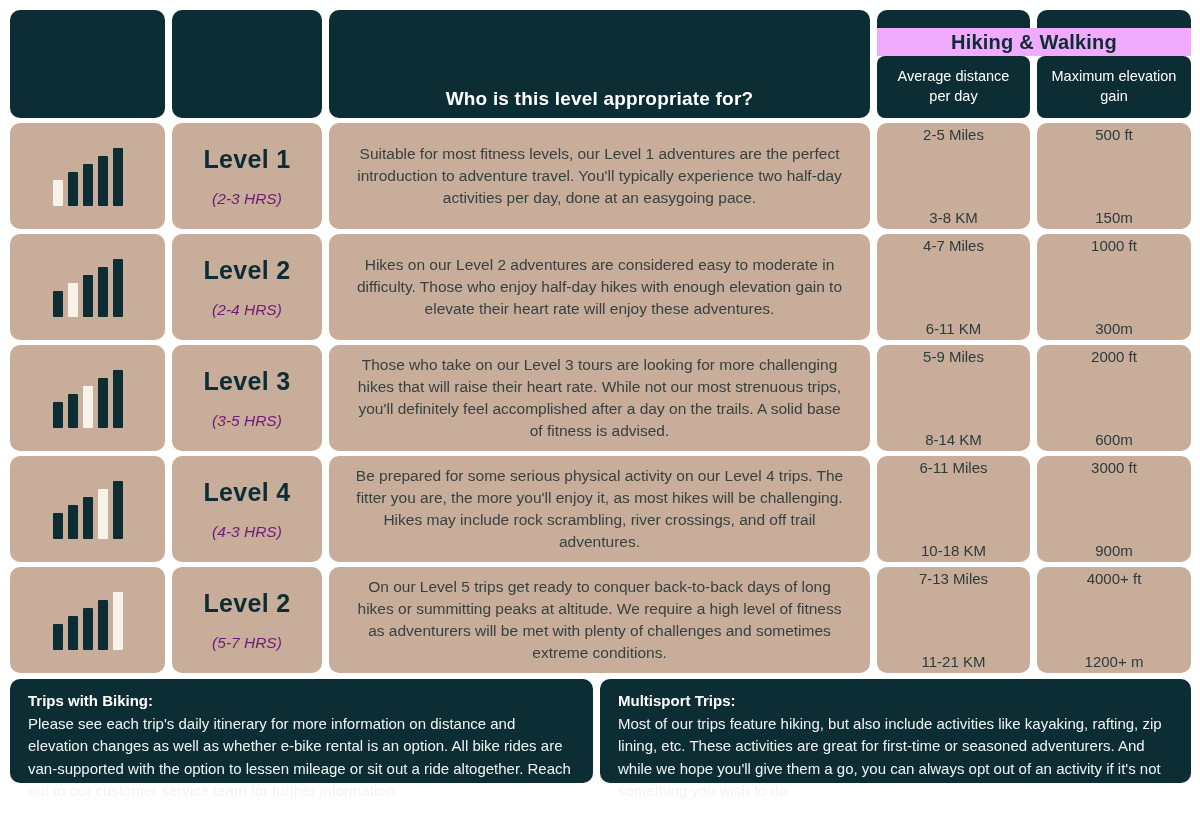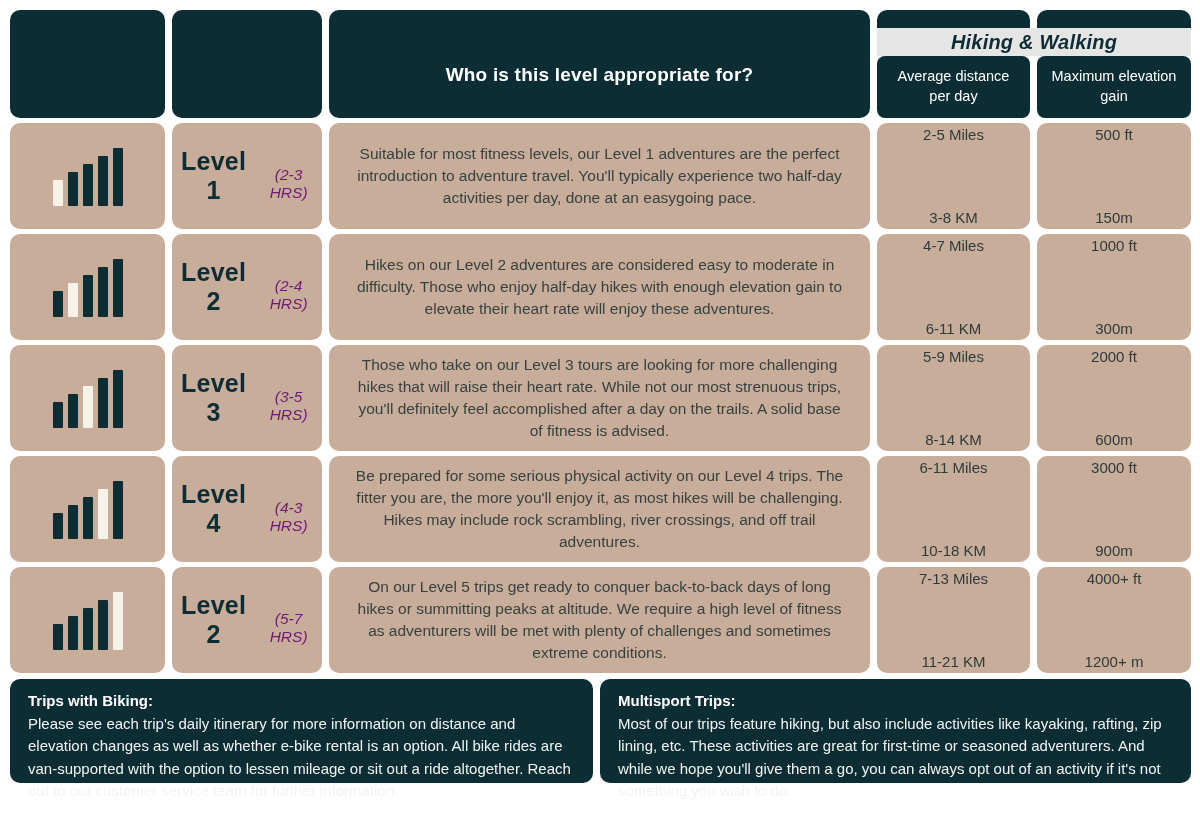--- a/index.html
+++ b/index.html
@@ -19,36 +19,36 @@
     column-gap: 7px;
     row-gap: 5px;
   }
   .cell { border-radius: 10px; }
   .tan  { background: #c8ad9b; }
 
   
   .hcell { background: #0d2d34; border-radius: 10px; }
   .hcell-question {
     display: flex; align-items: flex-end; justify-content: center;
-    padding-bottom: 32px;
+    padding-bottom: 8px;
     color: #ffffff; font-weight: bold; font-size: 19px; letter-spacing: .2px;
   }
   .hw-wrap {
     grid-column: 4 / 6;
     display: grid;
     grid-template-columns: 153px 154px;
     grid-template-rows: 18px 28px 1fr;
     column-gap: 7px;
   }
   .hw-cap { background: #0d2d34; border-radius: 10px 10px 0 0; grid-row: 1; }
   .hw-title {
     grid-row: 2; grid-column: 1 / 3;
     display: flex; align-items: center; justify-content: center;
-    background: #e5e5e5;
-    color: #0d2d34; font-weight: bold; font-size: 20px; letter-spacing: .2px; font-style: italic;
+    background: #f0abfc;
+    color: #0d2d34; font-weight: bold; font-size: 20px; letter-spacing: .2px;
   }
   .hw-sub {
     grid-row: 3;
     background: #0d2d34; border-radius: 8px;
     display: flex; align-items: center; justify-content: center; text-align: center;
     color: #ffffff; font-weight: normal; font-size: 14.5px; line-height: 1.35;
     padding: 4px 14px;
   }
 
   
@@ -56,21 +56,21 @@
   .bars { display: flex; align-items: flex-end; gap: 5px; height: 60px; }
   .bar { display: block; width: 10px; background: #0d2d34; border-radius: 1px; }
   .bar:nth-child(1) { height: 26px; }
   .bar:nth-child(2) { height: 34px; }
   .bar:nth-child(3) { height: 42px; }
   .bar:nth-child(4) { height: 50px; }
   .bar:nth-child(5) { height: 58px; }
   .bar.active { background: #f8f3e9; }
 
   .level-cell {
-    display: flex; flex-direction: row; align-items: center; justify-content: center;
+    display: flex; flex-direction: column; align-items: center; justify-content: center;
     text-align: center;
   }
   .level-title { font-size: 25px; font-weight: bold; color: #0d2d34; letter-spacing: .3px; }
   .level-hours { font-size: 15.5px; color: #701a75; margin-top: 16px; font-style: italic; }
 
   .desc-cell {
     display: flex; align-items: center; justify-content: center;
     padding: 13px 26px; text-align: center;
     font-size: 15.5px; line-height: 1.42; color: #36413f;
   }

